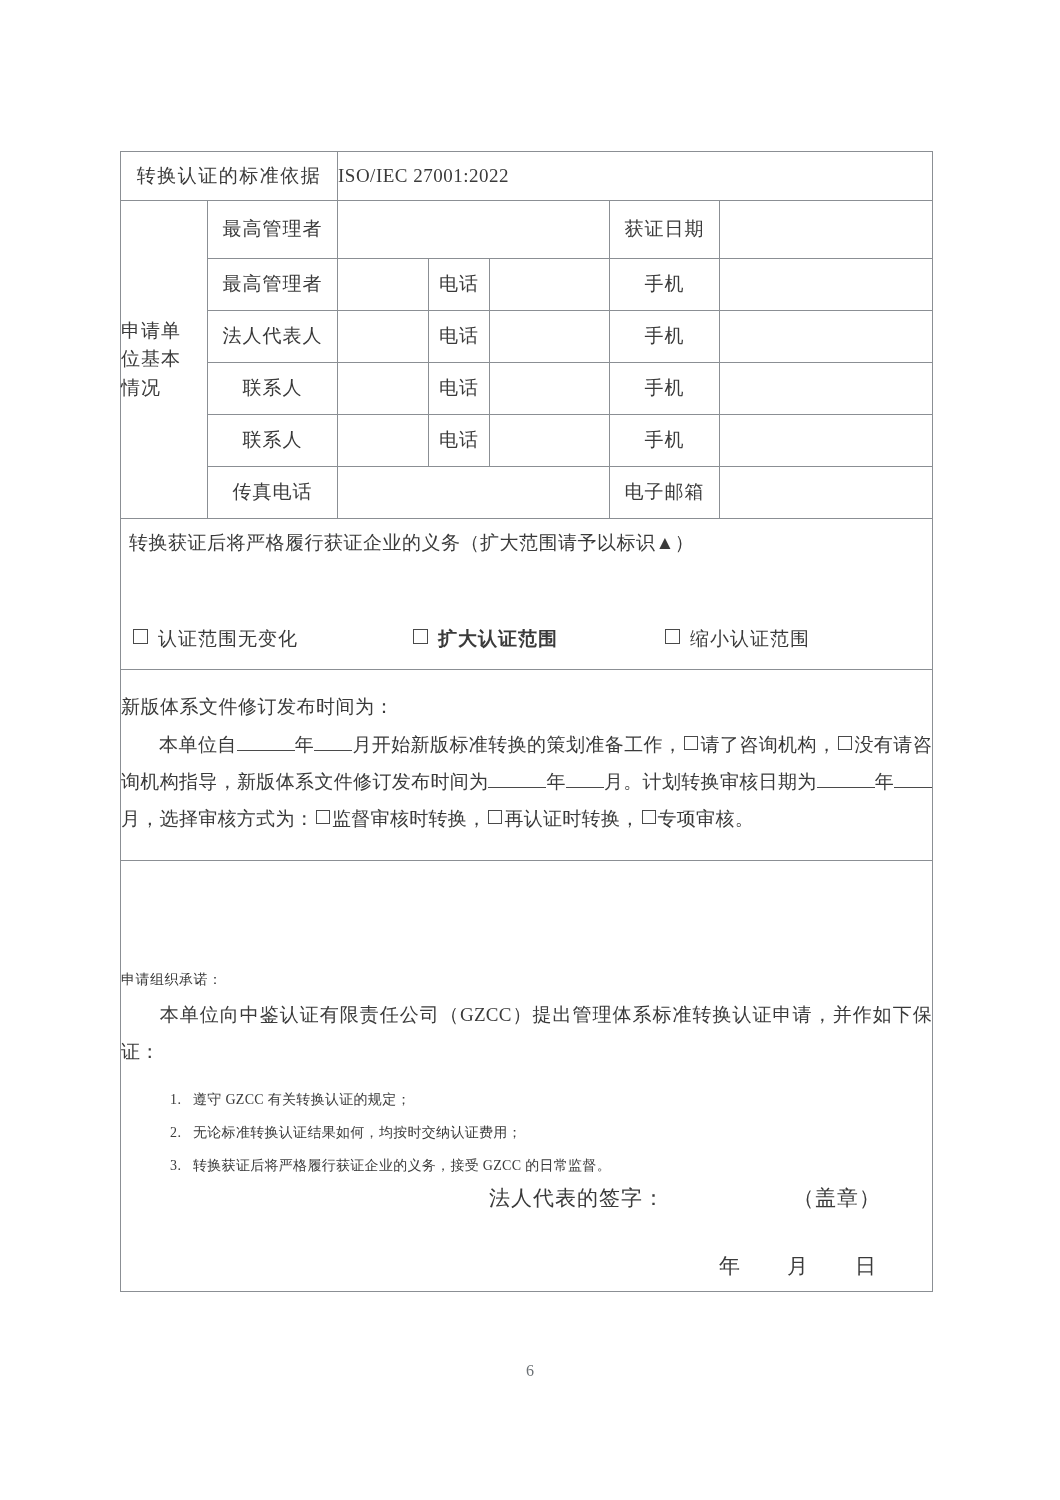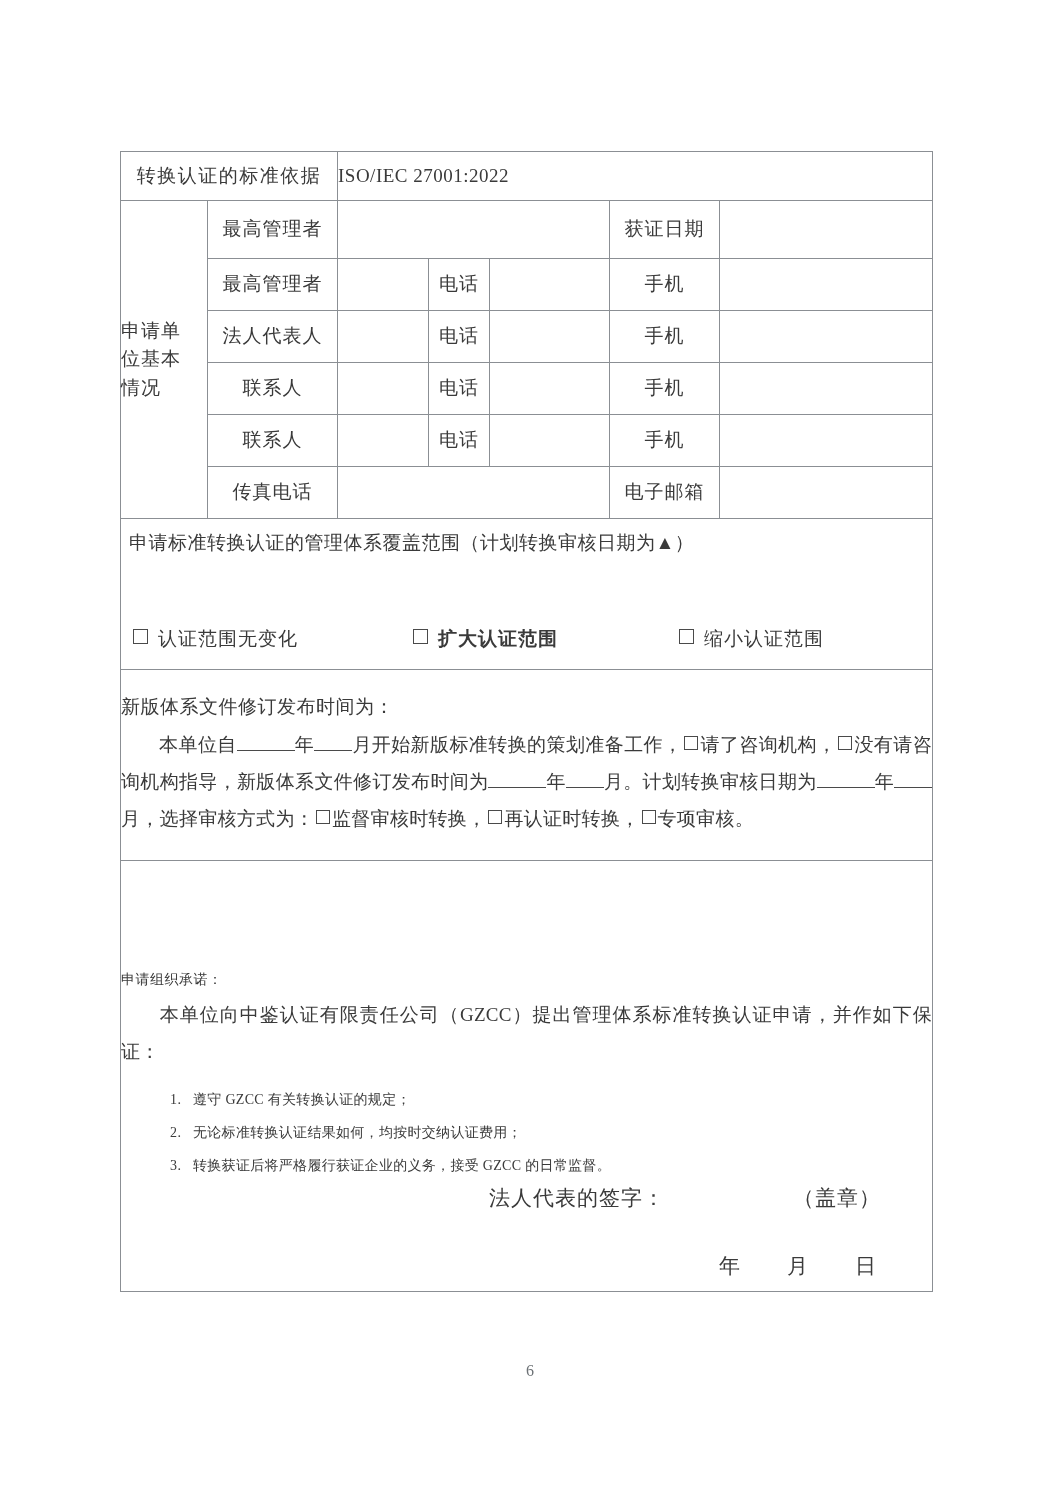--- a/index.html
+++ b/index.html
@@ -85,21 +85,21 @@
   }
   .choice .box {
     display: inline-block;
     width: 13px; height: 13px;
     border: 1.4px solid #4a4a4a;
     margin-right: 10px;
     vertical-align: 1px;
   }
   .c1 { left: 12px; font-family: Liberation Serif, serif; }
   .c2 { left: 292px; font-weight: bold; }
-  .c3 { left: 558px; }
+  .c3 { left: 544px; }
 
   
   .status-cell {
     padding: 10px 12px 14px 8px;
     vertical-align: top;
     height: 190px;
   }
   .status-head { font-size: 19px; letter-spacing: 0.5px; margin-bottom: 4px; }
   .status-body {
     font-size: 19px;
@@ -247,21 +247,21 @@
 
       <tr style="height:52px">
         <td class="lbl">传真电话</td>
         <td class="blank" colspan="3"></td>
         <td class="lbl">电子邮箱</td>
         <td class="blank"></td>
       </tr>
 
       <tr>
         <td class="scope-cell" colspan="7">
-          <div class="scope-title">申请标准转换认证的管理体系覆盖范围（计划转换审核日期为▲）</div>
+          <div class="scope-title">转换获证后将严格履行获证企业的义务（扩大范围请予以标识▲）</div>
           <div class="scope-choices">
             <div class="choice c1">
               <span class="box"></span><span>认证范围无变化</span>
             </div>
             <div class="choice c2">
               <span class="box"></span><span>扩大认证范围</span>
             </div>
             <div class="choice c3">
               <span class="box"></span><span>缩小认证范围</span>
             </div>

